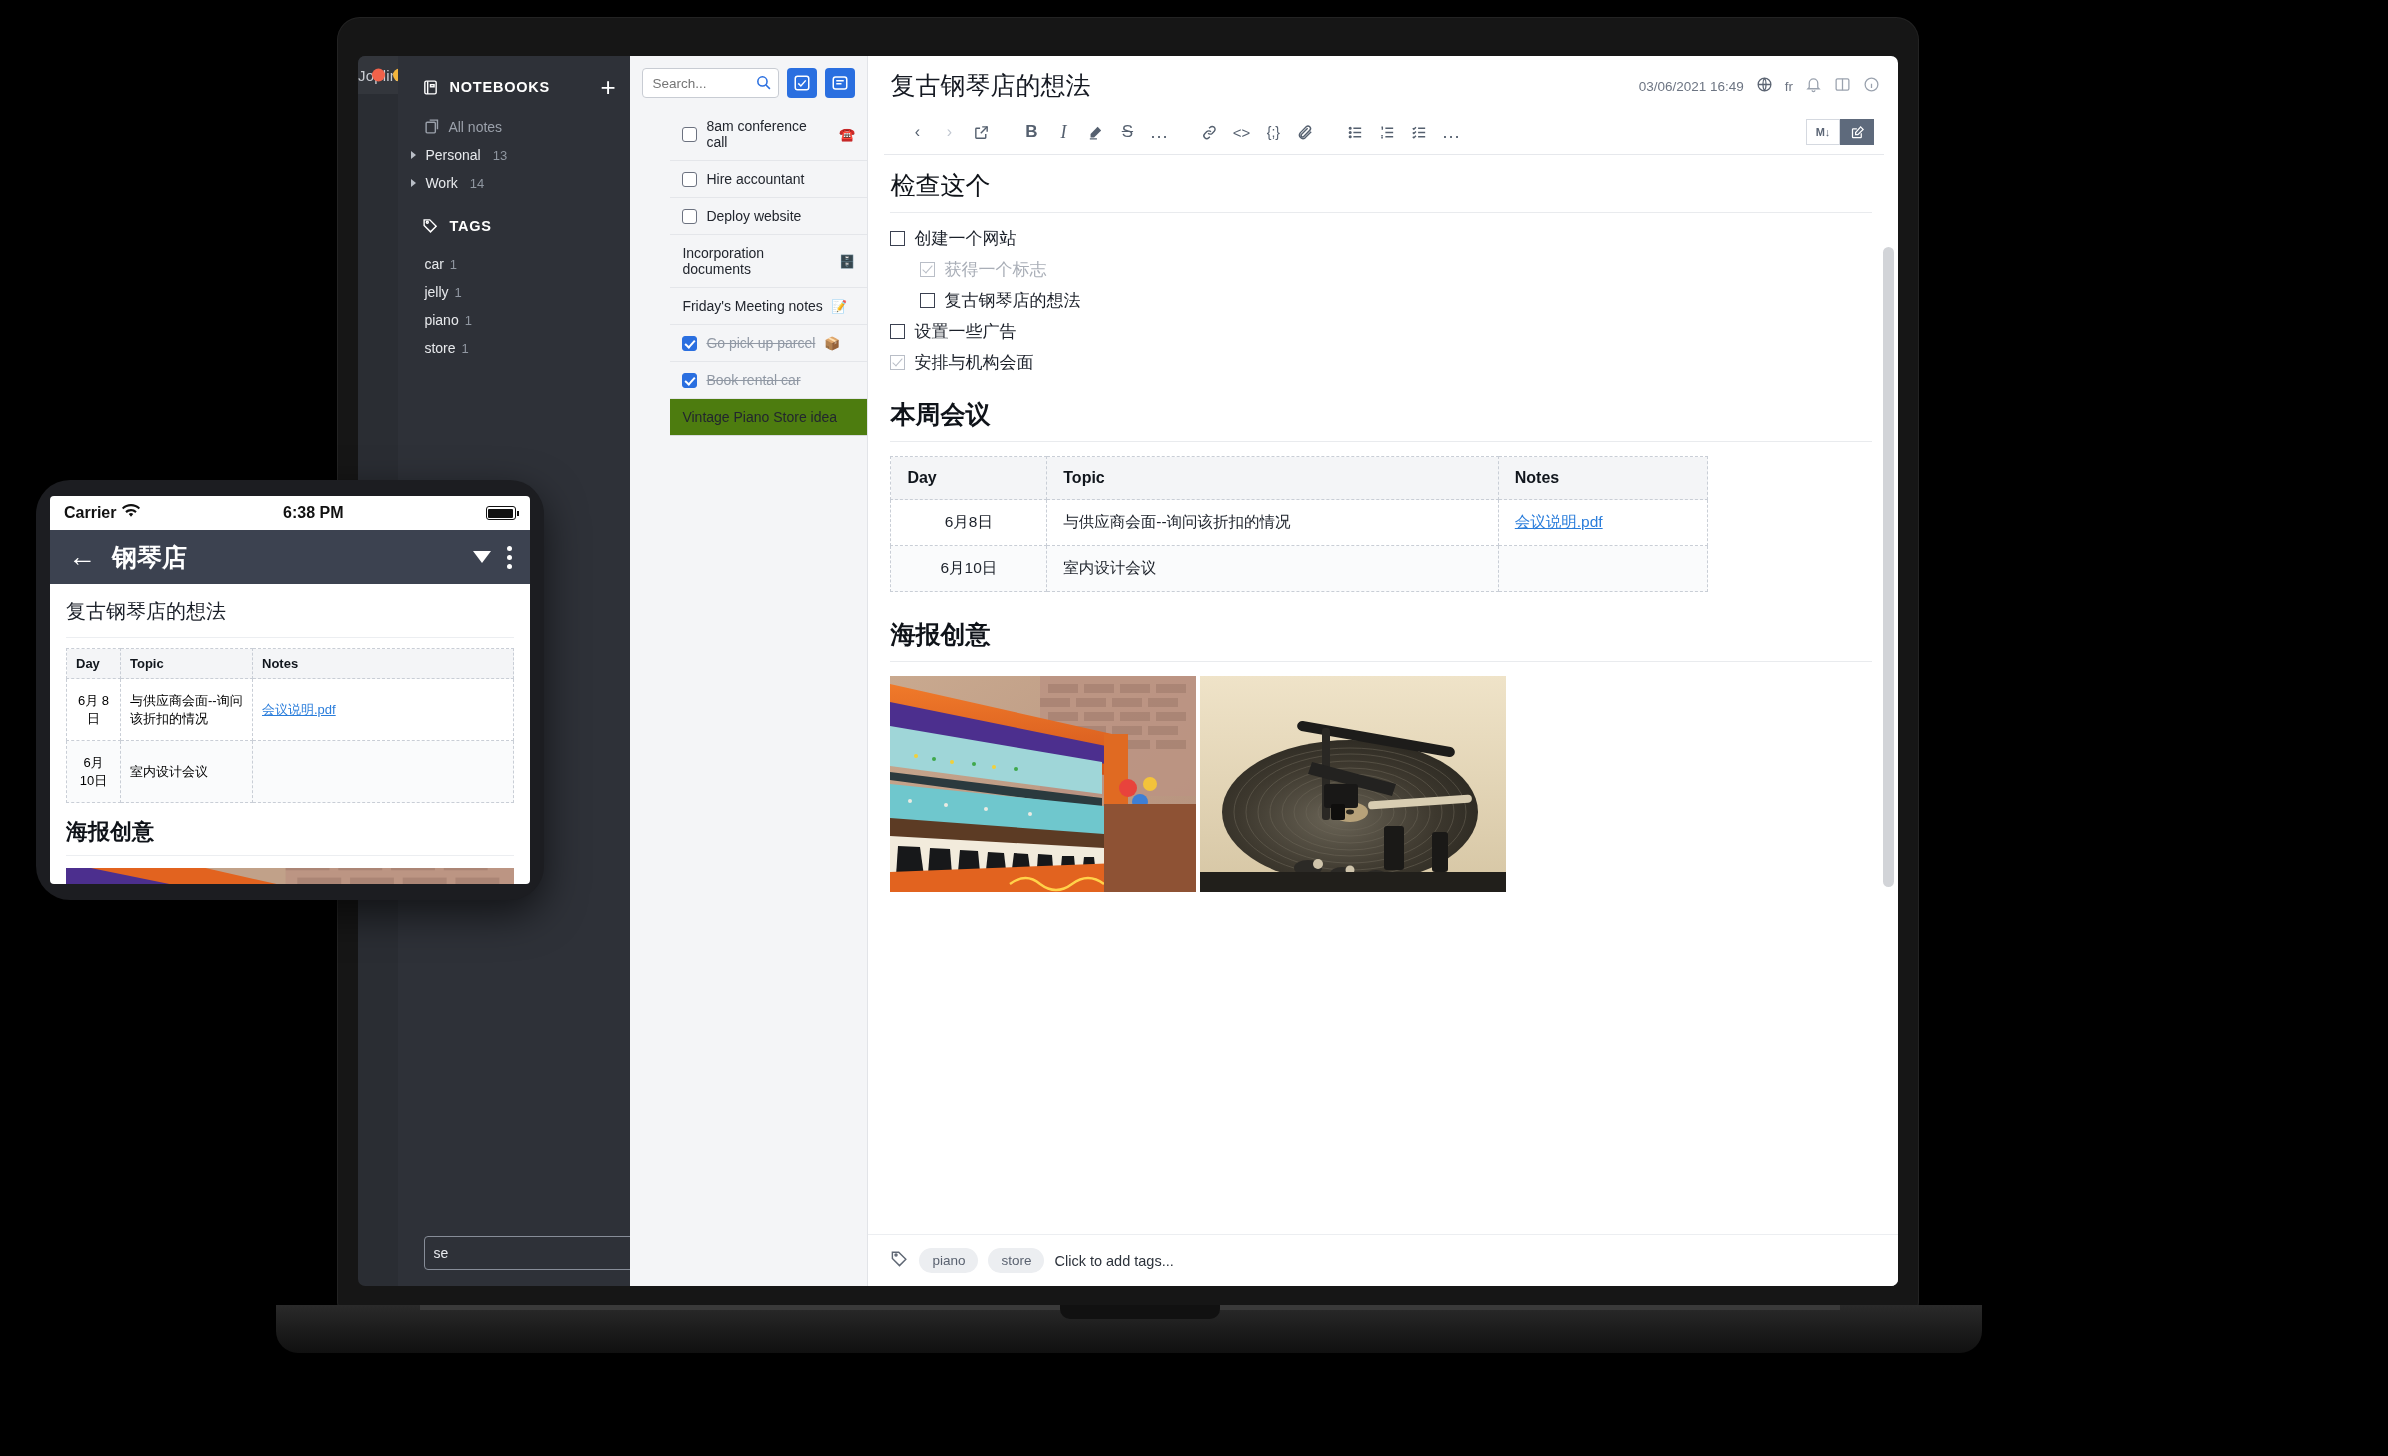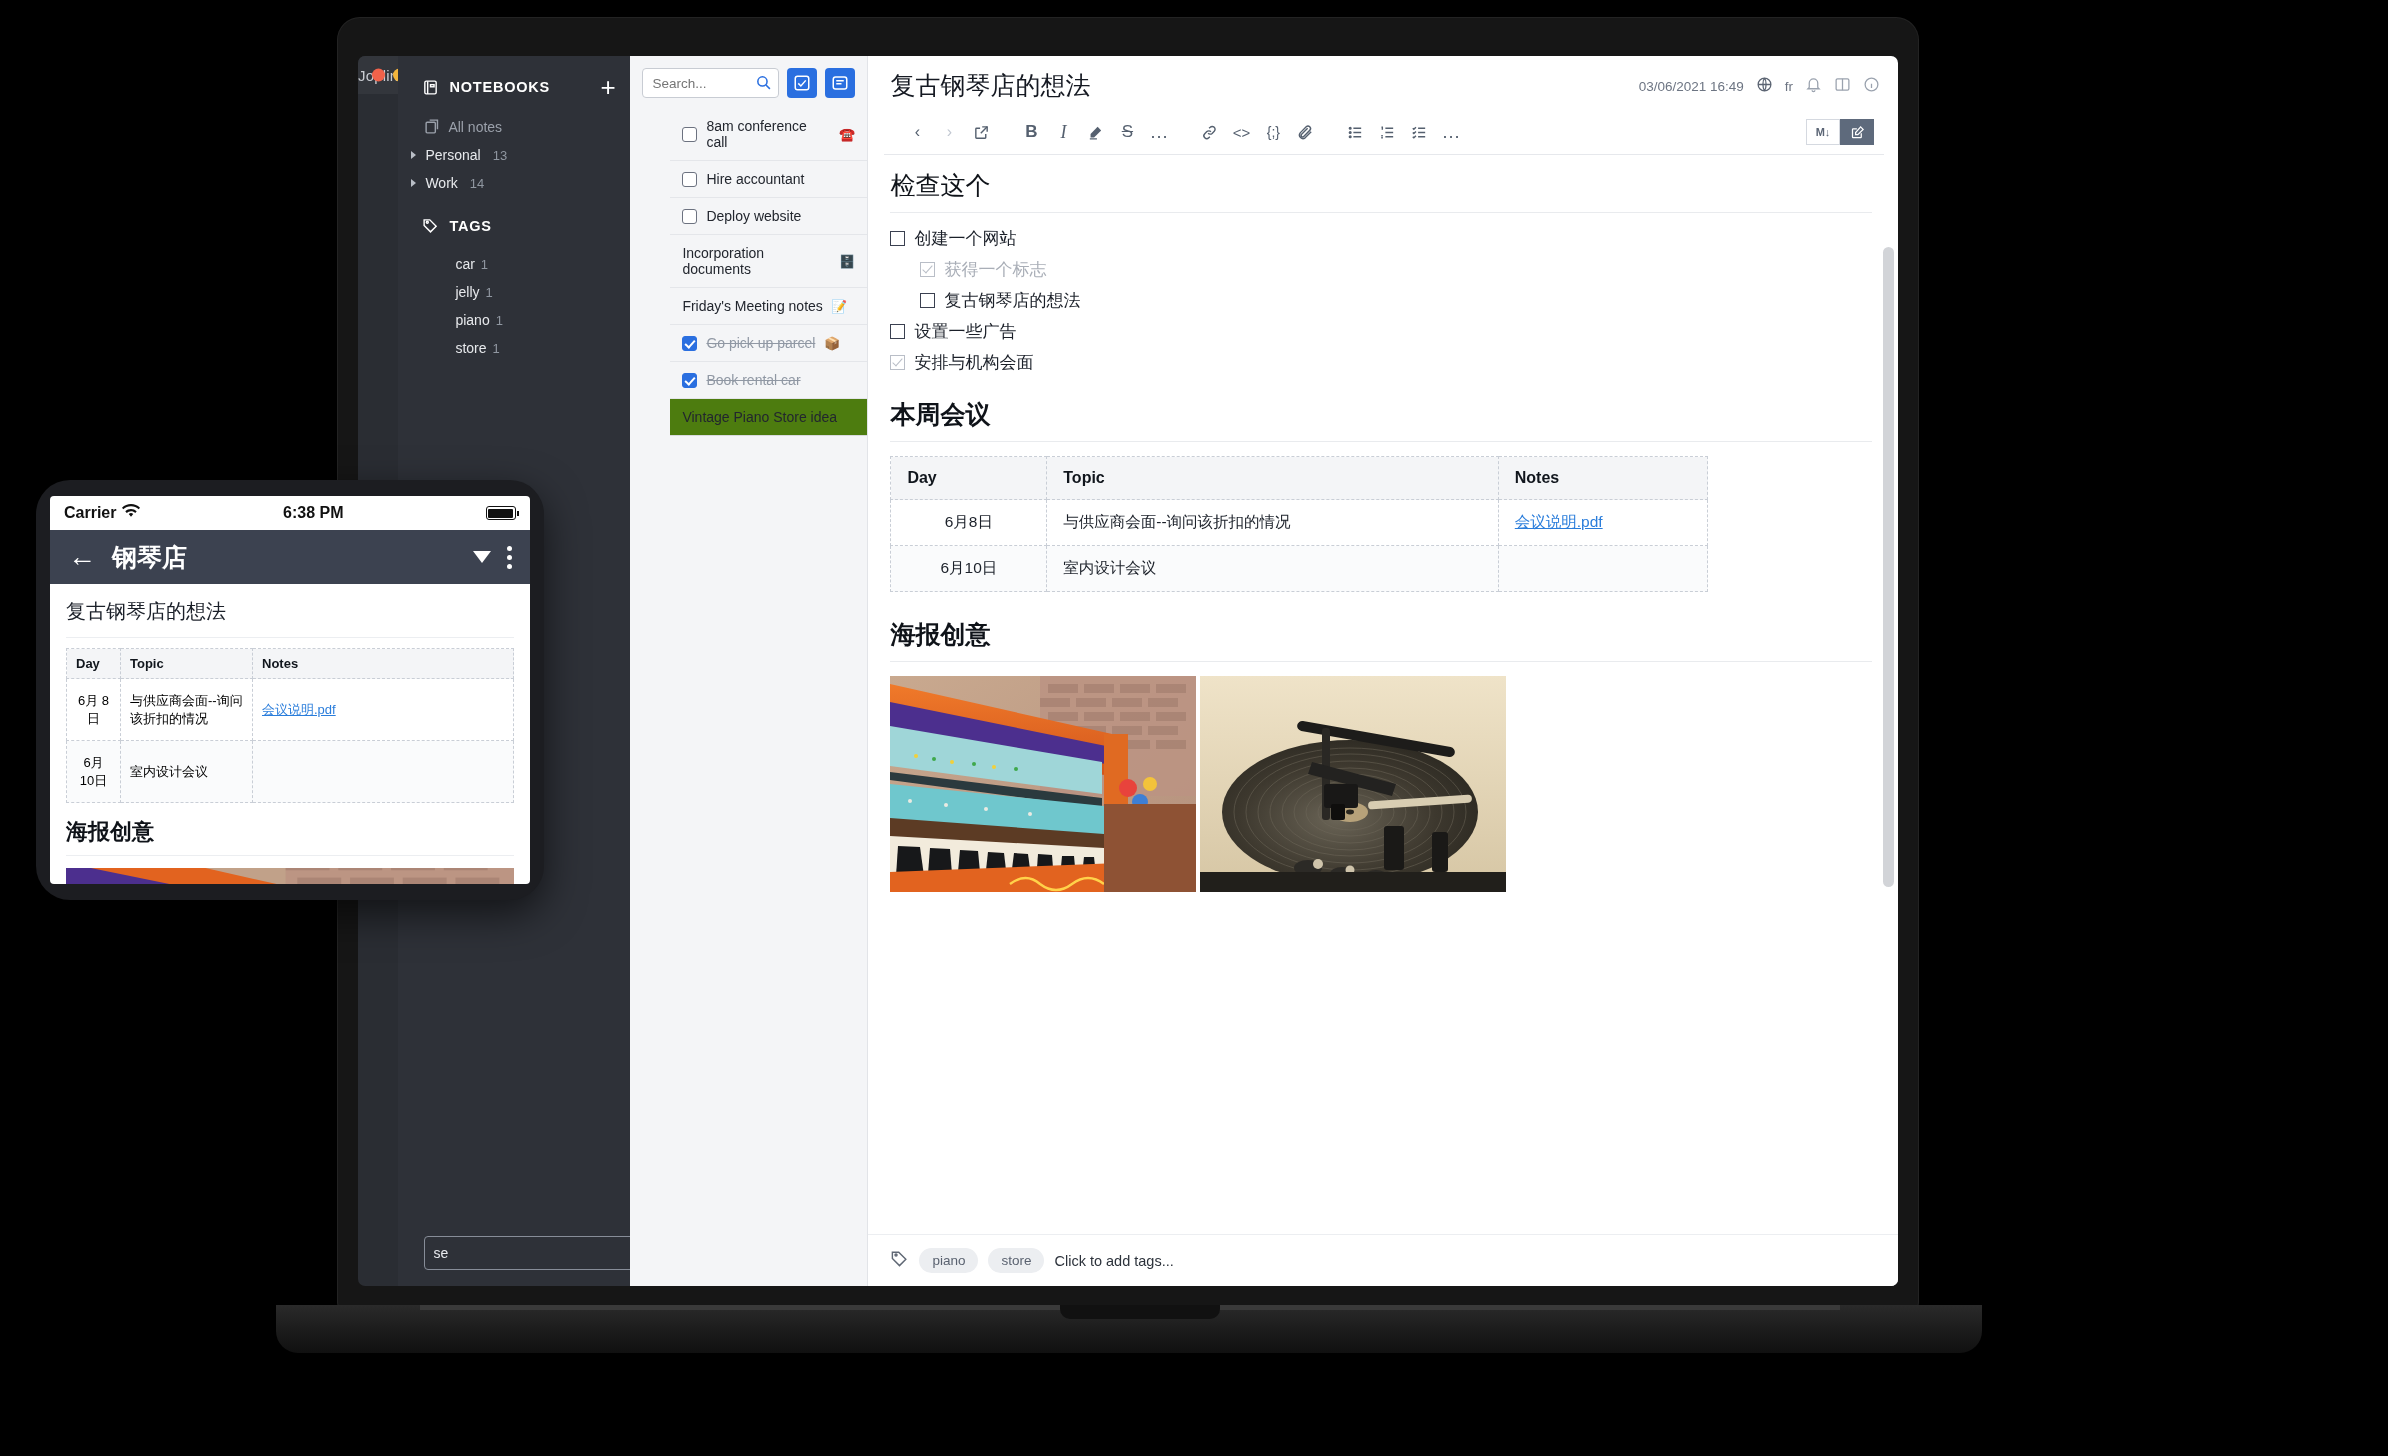--- a/index.html
+++ b/index.html
@@ -68,21 +68,21 @@
   .sb-head .plus { margin-left:auto; font-size:26px; line-height:18px; font-weight:300; color:#fff; cursor:pointer;}
   .sb-icon { width:17px; height:17px; display:inline-block; }
   .sb-item {
     display:flex; align-items:center; gap:7px; padding: 6px 16px 6px 26px;
     font-size:14px; color:#e7e9ec;
   }
   .sb-item.muted { color:#9ba1ab; }
   .sb-item .cnt { color:#9097a1; font-size:13px; margin-left:5px; }
   .sb-item .caret { width:0;height:0;border-left:5px solid #b9bec6;border-top:4px solid transparent;border-bottom:4px solid transparent; margin-left:-13px; margin-right:2px;}
   .sb-sec-gap { height:20px; }
-  .sb-tag { padding: 6px 16px 6px 26px; font-size:14px; color:#e7e9ec;margin-left:31px; }
+  .sb-tag { padding: 6px 16px 6px 26px; font-size:14px; color:#e7e9ec; }
   .sb-tag .cnt { color:#9097a1; font-size:13px; margin-left:6px;}
   .sb-bottom-input {
     position:absolute; left: 26px; bottom: 16px; width: 210px; height: 34px;
     border:1px solid #878d98; border-radius:4px; color:#e8eaee; font-size:14px;
     display:flex; align-items:center; padding-left:8px; background:transparent;
   }
 
   
   .notelist { width: 238px; flex:0 0 238px; background:#f4f5f7; border-right:1px solid #e2e4e8; display:flex; flex-direction:column; }
   .nl-top { padding: 12px 12px 10px 12px; display:flex; align-items:center; gap:8px; }

